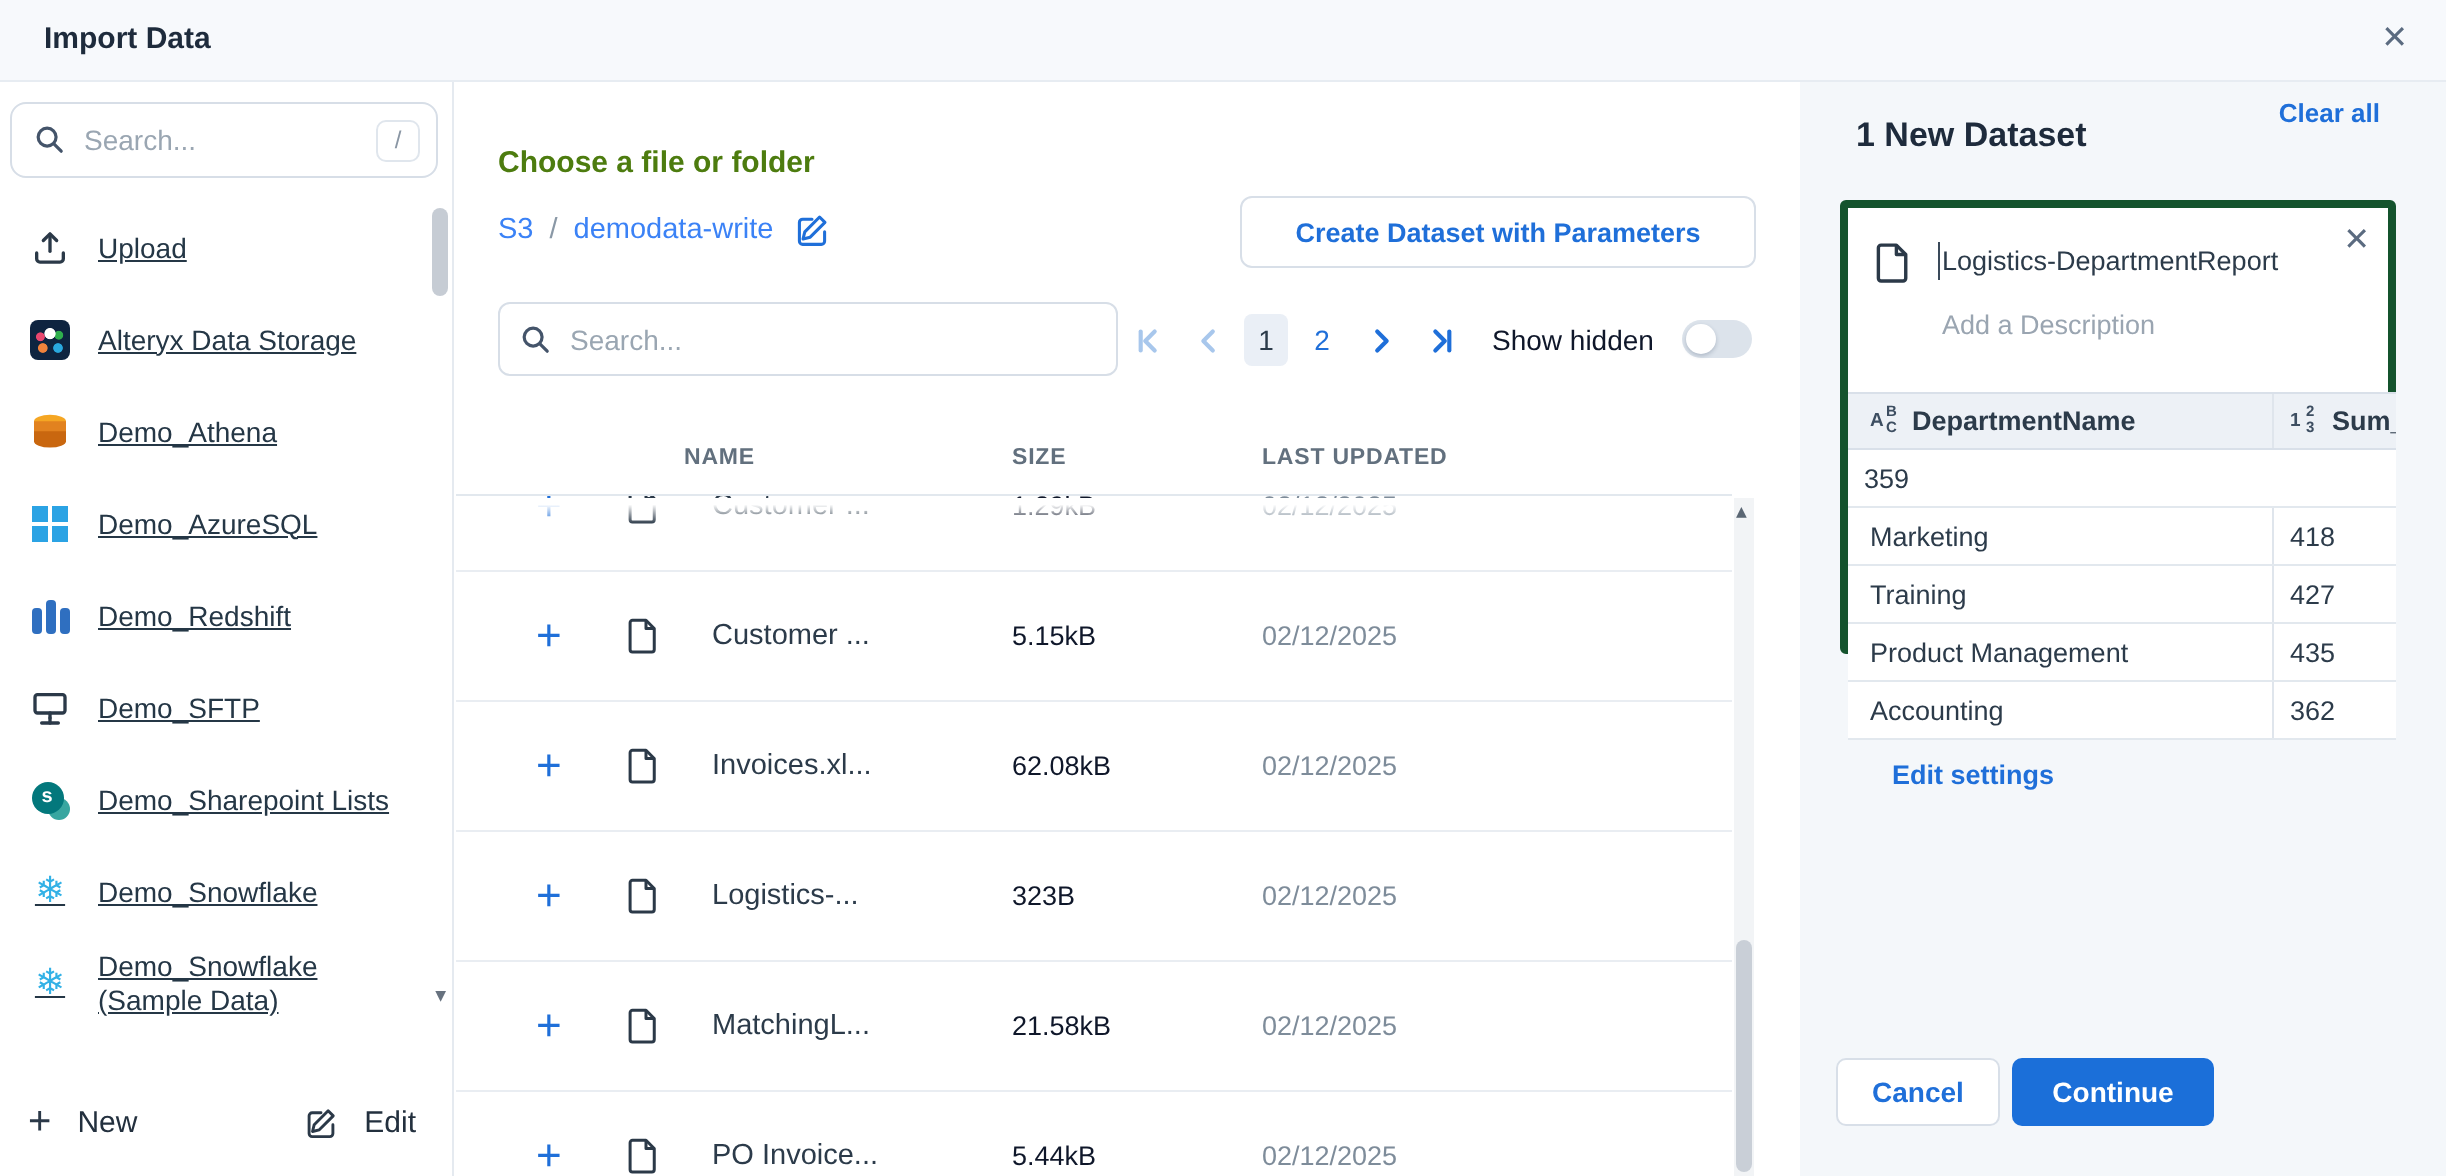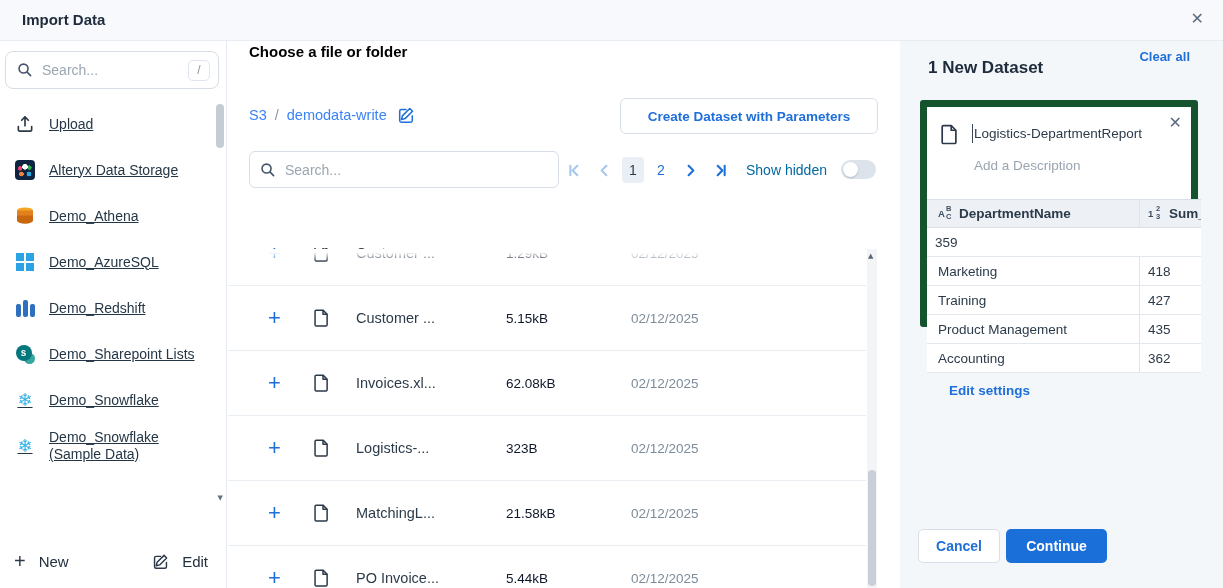--- a/index.html
+++ b/index.html
@@ -54,40 +54,40 @@
 
   .sb-thumb { position:absolute; right:2px; top:63px; width:8px; height:44px; background:#c6ccd4; border-radius:4px; }
   .sb-down { position:absolute; right:3px; top:453px; font-size:7px; color:#67727f; font-family:"DejaVu Sans",sans-serif; }
   .sb-bottom { position:absolute; left:0; bottom:0; width:226px; height:46px;
     display:flex; align-items:center; justify-content:space-between; padding:0 18px 8px 14px; }
   .sb-bfn { display:flex; align-items:center; gap:13px; cursor:pointer; color:#23303e; font-size:15px; }
   .plus-dark { font-size:20px; font-weight:400; color:#2b3948; line-height:18px; }
 
   
   .main { position:absolute; left:228px; top:41px; width:672px; height:547px; background:#fff; }
-  .m-heading { position:absolute; left:21px; top:2px; font-size:15px; font-weight:700; color:#000000; }
+  .m-heading { position:absolute; left:21px; top:32px; font-size:15px; font-weight:700; color:#4d7c0f; }
   .breadcrumb { position:absolute; left:21px; top:65px; display:flex; align-items:center; gap:8px; font-size:14.5px; }
   .bc-link { color:#3b82f6; cursor:pointer; }
   .bc-sep { color:#8a98a6; }
   .bc-edit { color:#1f6fd9; cursor:pointer; margin-left:2px; }
   .create-btn { position:absolute; left:392px; top:57px; width:258px; height:36px;
     background:#fff; border:1px solid #d8dfe8; border-radius:6px; color:#1f6fd9;
     font-weight:700; font-size:13.5px; font-family:"Liberation Sans",sans-serif; cursor:pointer; }
   .m-search { position:absolute; left:21px; top:110px; width:310px; height:37px;
     border:1px solid #d7dee7; border-radius:6px; display:flex; align-items:center; padding:0 10px; }
   .m-search input { border:none; outline:none; flex:1; font-size:14px; color:#2c3b4a; margin-left:9px;
     font-family:"Liberation Sans",sans-serif; background:transparent; }
   .m-search input::placeholder { color:#9aa6b2; }
   .pagination { position:absolute; left:334px; top:114px; height:30px; display:flex; align-items:center; gap:6px; }
   .pg-btn { width:24px; height:24px; display:flex; align-items:center; justify-content:center; cursor:pointer; }
   .pg-num { min-width:22px; height:26px; display:flex; align-items:center; justify-content:center;
     font-size:14px; cursor:pointer; }
   .pg-current { background:#eaeff6; border-radius:4px; color:#2c3b4a; }
   .pg-other { color:#1f6fd9; }
-  .show-hidden-label { position:absolute; left:518px; top:121px; font-size:14px; color:#0369a1; }
+  .show-hidden-label { position:absolute; left:518px; top:121px; font-size:14px; color:#0f172a; }
   .toggle { position:absolute; left:613px; top:119px; width:35px; height:19px; background:#dce3eb;
     border-radius:10px; cursor:pointer; }
   .toggle .knob { position:absolute; left:2px; top:2px; width:15px; height:15px; border-radius:50%;
     background:#fff; box-shadow:0 1px 2px rgba(40,60,90,.25); }
 
   .thead { position:absolute; left:0; top:169px; width:638px; height:38px; border-bottom:1px solid #e2e8ee;
     font-size:11.5px; font-weight:700; color:#62707e; letter-spacing:.4px; }
   .thead span { position:absolute; top:13px; }
   .th-name { left:114px; } .th-size { left:278px; } .th-upd { left:403px; }
 
@@ -104,21 +104,21 @@
     background:linear-gradient(#ffffff 25%, rgba(255,255,255,0)); pointer-events:none; }
   .t-track { position:absolute; left:639px; top:208px; width:10px; height:339px; background:#f2f4f6; }
   .t-up { position:absolute; left:640px; top:211px; font-size:7px; color:#5a6673; font-family:"DejaVu Sans",sans-serif; }
   .t-thumb { position:absolute; left:640px; top:429px; width:8px; height:116px; background:#c9cfd7; border-radius:4px; }
 
   
   .panel { position:absolute; left:900px; top:41px; width:323px; height:547px; background:#f4f7fa; }
   .p-heading { position:absolute; left:28px; top:17px; font-size:17px; font-weight:700; color:#1e2b3c; }
   .clear-all { position:absolute; right:33px; top:8px; font-size:13px; font-weight:700; color:#1f6fd9; cursor:pointer; }
   .card { position:absolute; left:20px; top:59px; width:278px; height:227px; background:#fff;
-    border:7px solid #14532d; border-radius:3px; }
+    border:4px solid #14532d; border-radius:3px; }
   .card-file-ico { position:absolute; left:14px; top:17px; }
   .caret { position:absolute; left:45px; top:17px; width:1px; height:19px; background:#3a4a5a; }
   .ds-name { position:absolute; left:47px; top:13px; width:192px; height:26px; border:none; outline:none;
     font-size:13.5px; color:#2c3b4a; font-family:"Liberation Sans",sans-serif; padding:0; background:transparent; }
   .card-x { position:absolute; right:9px; top:6px; font-size:16px; color:#5b6b80; cursor:pointer;
     font-family:"DejaVu Sans",sans-serif; }
   .ds-desc { position:absolute; left:47px; top:51px; font-size:13.5px; color:#9aa5b1; cursor:text; }
   .preview { position:absolute; left:0; top:92px; width:274px; border-top:1px solid #d9e0e9; }
   .pv-row { display:flex; height:29px; border-bottom:1px solid #e2e8ee; align-items:center;
     font-size:13.5px; color:#2c3b4a; background:#fff; }
@@ -201,20 +201,31 @@
         <span class="ico-redshift">
             <i></i>
             <i></i>
             <i></i>
           </span>
       </span>
       <span class="sb-label">Demo_Redshift</span>
     </div>
     <div class="sb-item">
       <span class="sb-ico">
+        <svg width="20" height="20" viewBox="0 0 24 24" fill="none" stroke="#2b3948" stroke-width="2" stroke-linecap="round" stroke-linejoin="round">
+          <rect x="3" y="4" width="18" height="11" rx="1.5"></rect>
+            <path d="M12 15 v3"></path>
+            <path d="M7 21 h10"></path>
+            <path d="M12 18 v3"></path>
+        </svg>
+      </span>
+      <span class="sb-label">Demo_SFTP</span>
+    </div>
+    <div class="sb-item">
+      <span class="sb-ico">
         <span class="ico-sharepoint">
             <span class="c1">s</span>
             <span class="c2"></span>
           </span>
       </span>
       <span class="sb-label">Demo_Sharepoint Lists</span>
     </div>
     <div class="sb-item">
       <span class="sb-ico">
           <span class="ico-snow">❄</span>
@@ -297,20 +308,25 @@
           <line x1="13.4" y1="4" x2="13.4" y2="14"></line>
       </svg>
     </span>
   </div>
 
   <span class="show-hidden-label">Show hidden</span>
   <span class="toggle">
       <span class="knob"></span>
     </span>
 
+  <div class="thead">
+    <span class="th-name">NAME</span>
+    <span class="th-size">SIZE</span>
+    <span class="th-upd">LAST UPDATED</span>
+  </div>
 
   <div class="tbody">
 
     <div class="frow">
       <span class="f-plus">+</span>
       <span class="f-ico">
           <svg width="15" height="19" viewBox="0 0 20 24" fill="none" stroke="#2b3948" stroke-width="2" stroke-linejoin="round">
             <path d="M3 1.5 h9 l5.5 5.5 v14 a1.6 1.6 0 0 1 -1.6 1.6 H3 a1.6 1.6 0 0 1 -1.6 -1.6 V3.1 A1.6 1.6 0 0 1 3 1.5 z"></path>
             <path d="M12 1.5 v5.5 h5.5"></path>
           </svg>

